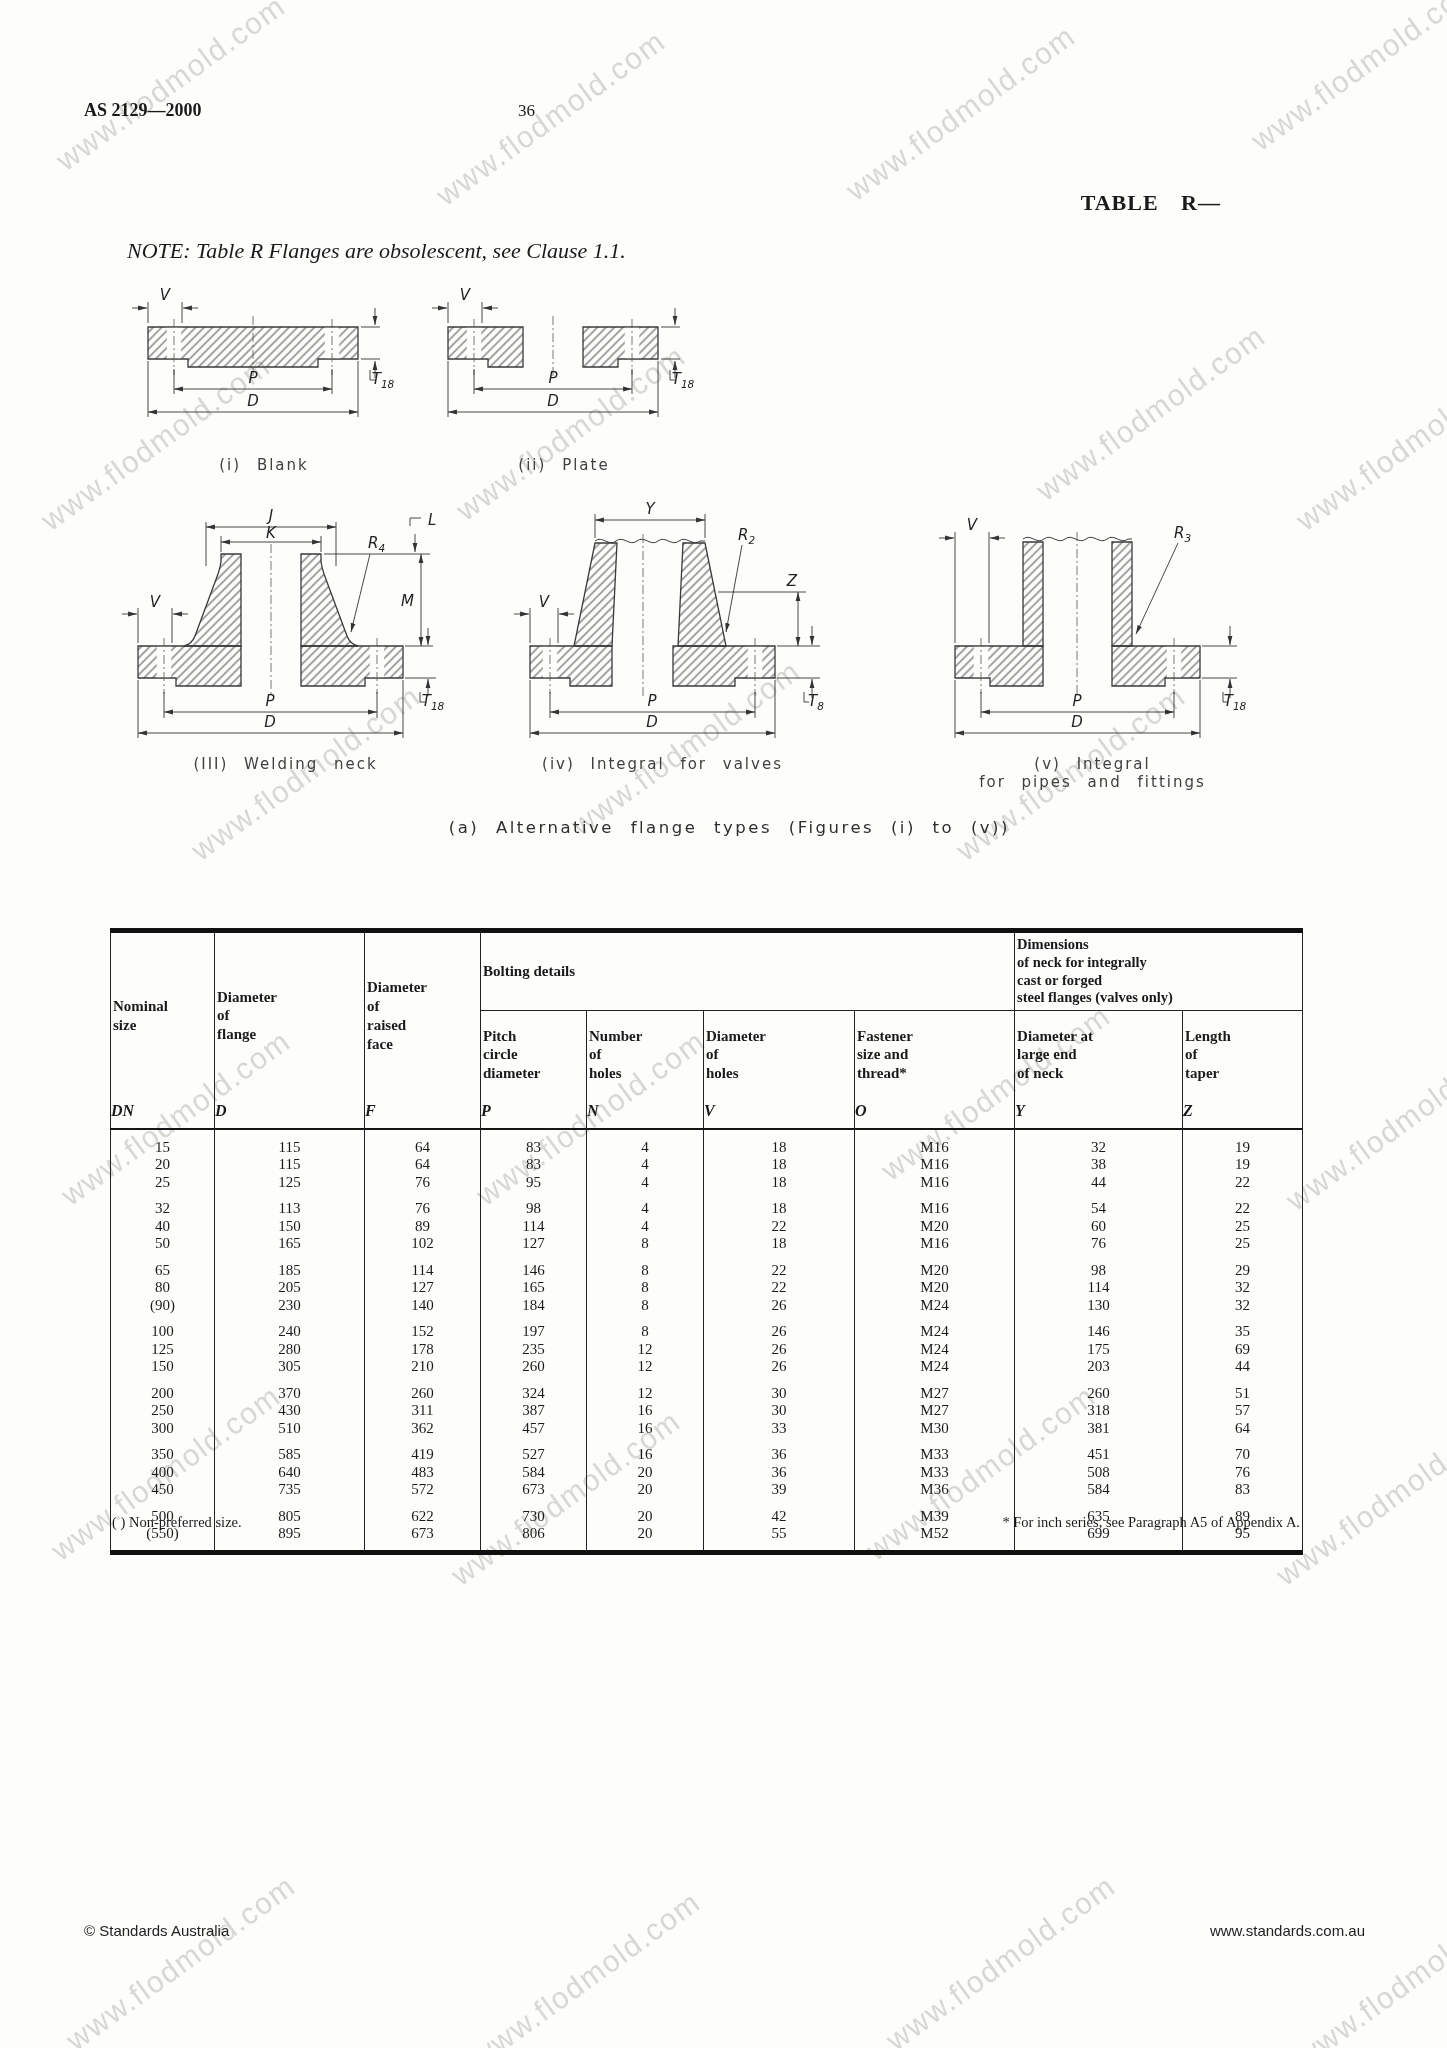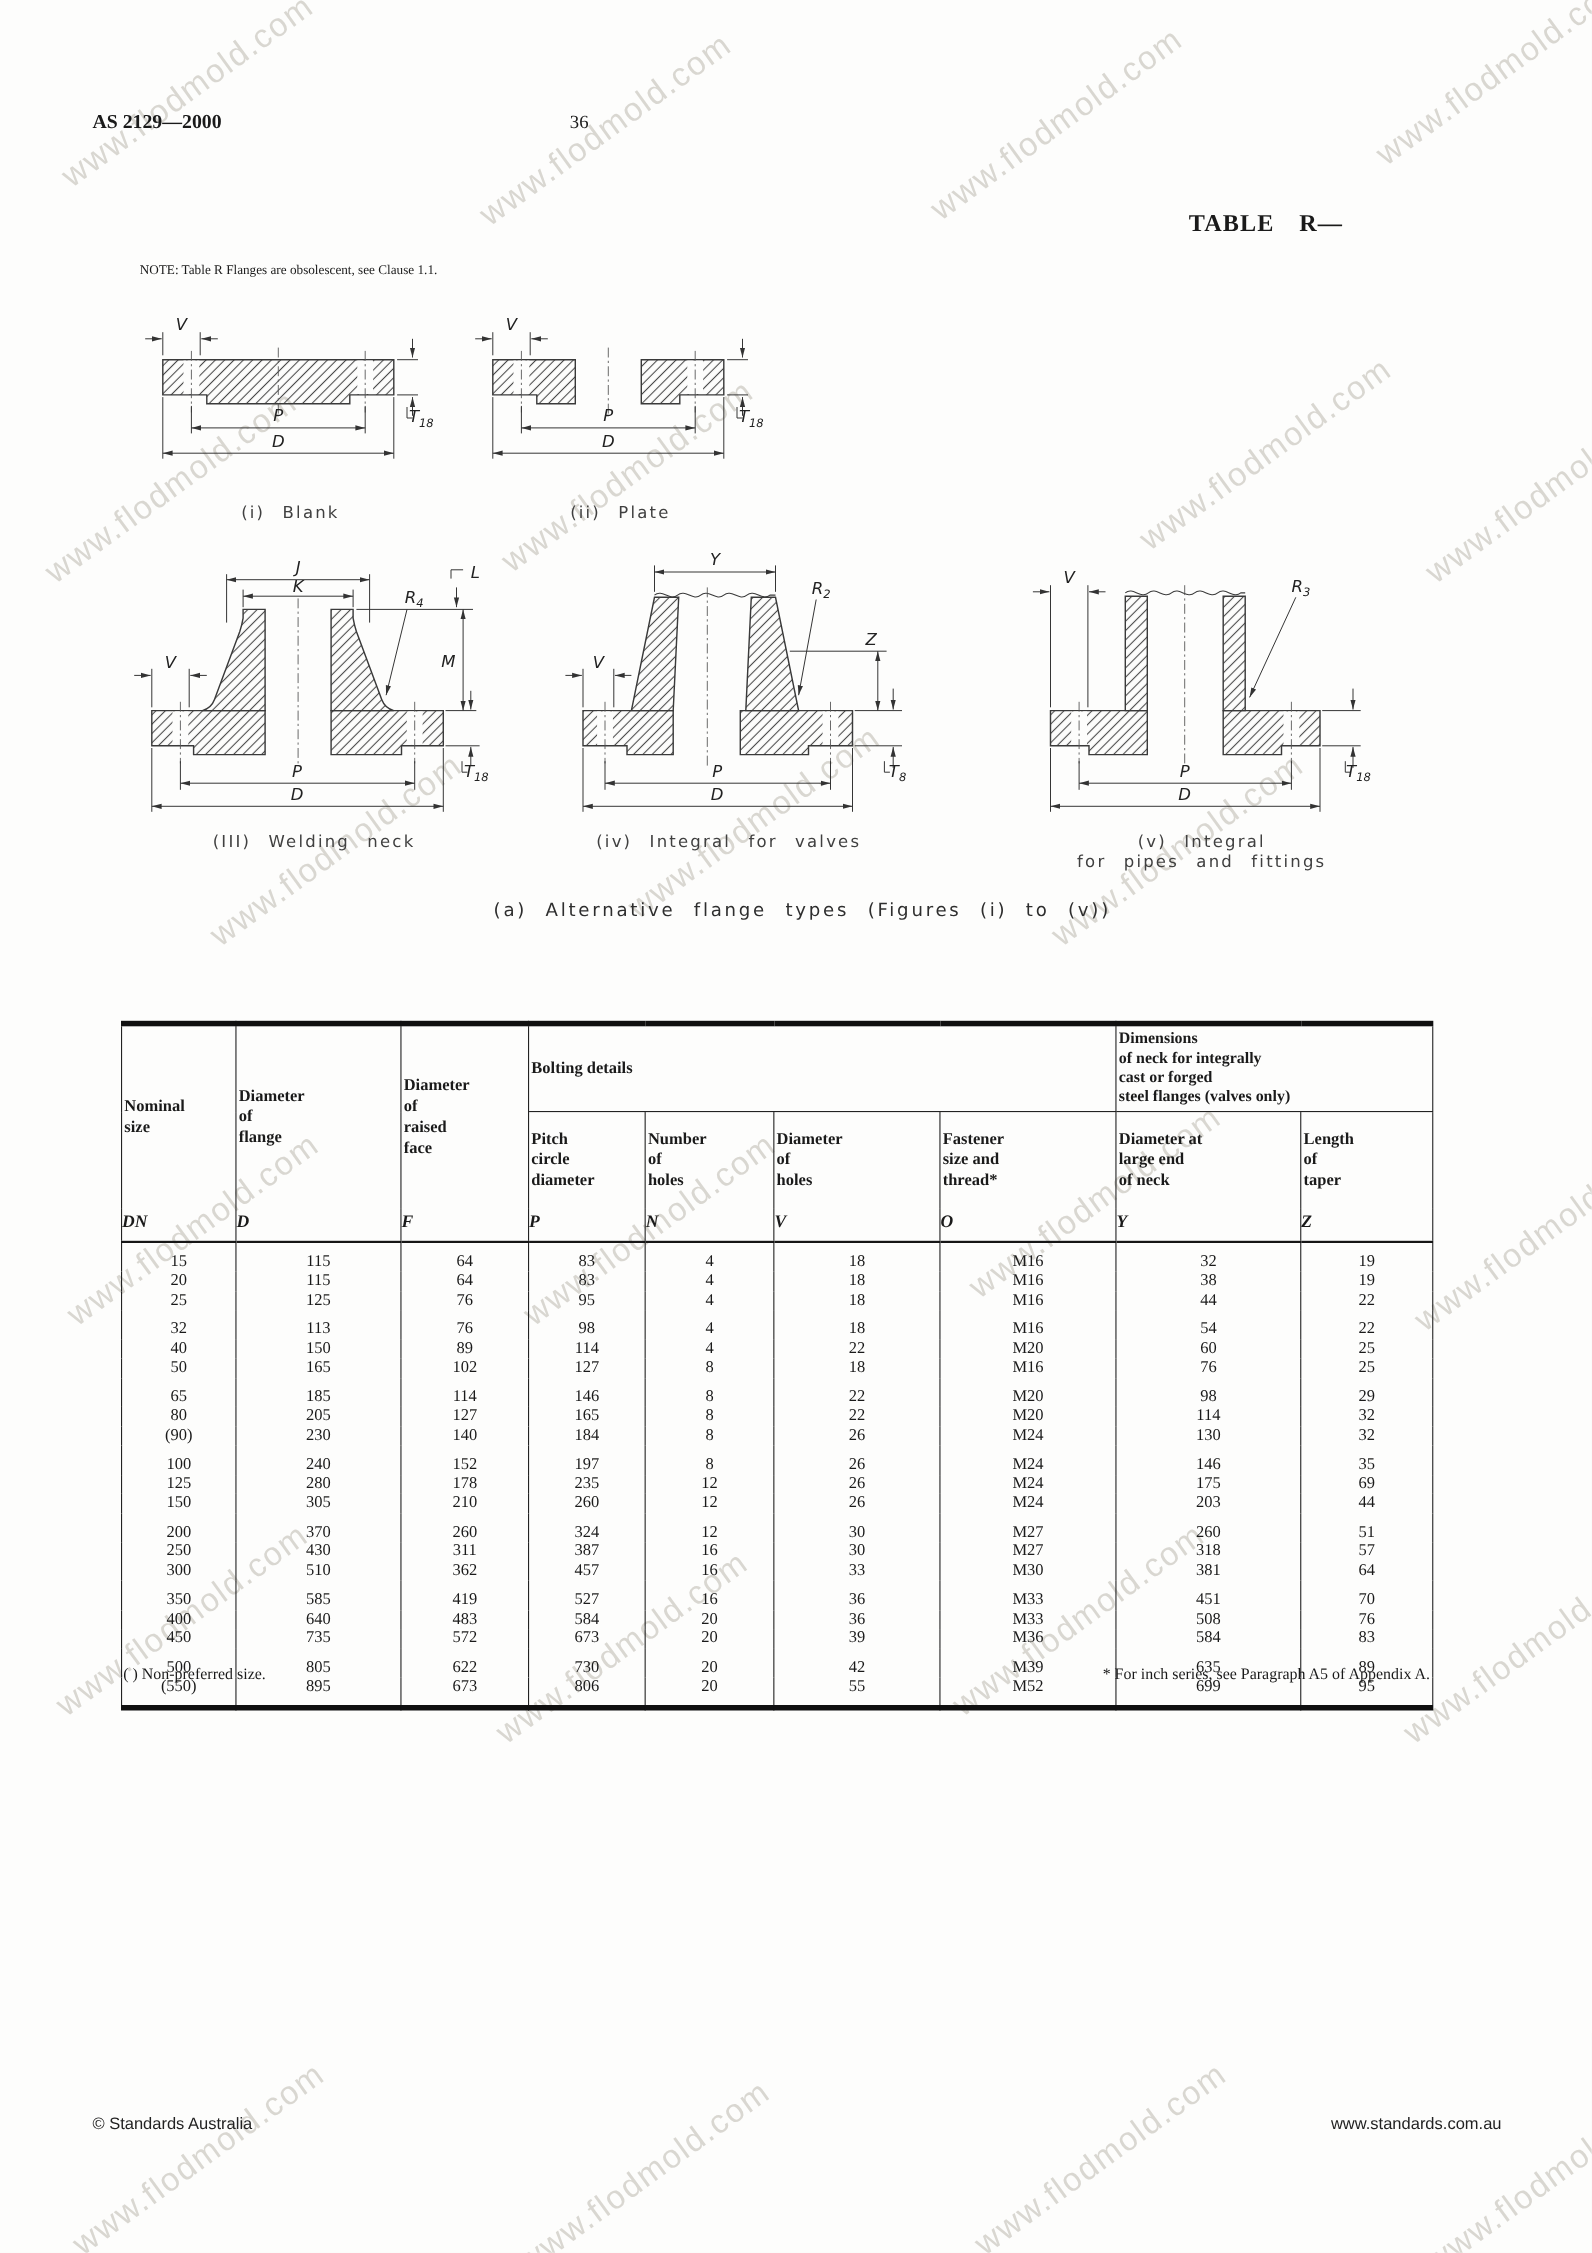--- a/index.html
+++ b/index.html
@@ -9,21 +9,21 @@
   
   #wm-layer{position:absolute;inset:0;z-index:1;pointer-events:none;}
   .wm{position:absolute;font-family:"Liberation Sans",sans-serif;font-size:30px;letter-spacing:1.5px;
       color:rgba(167,161,150,0.42);white-space:nowrap;transform:rotate(-36deg);transform-origin:0 0;}
   
   #content{position:absolute;inset:0;z-index:2;padding-left:12px;}
   .abs{position:absolute;}
   .docref{font-weight:bold;font-size:18px;}
   .pgnum{font-size:17px;}
   .tbltitle{font-weight:bold;font-size:22px;letter-spacing:1px;word-spacing:16px;margin-left:32px;}
-  .note{font-size:12px;}
+  .note{font-size:22px;font-style:italic;}
   
   .fig{position:absolute;}
   .figcap{margin-top:5px;text-align:center;font-family:"DejaVu Sans",sans-serif;font-size:15px;
           color:#404040;letter-spacing:2px;word-spacing:9px;white-space:nowrap;}
   .seccap{position:absolute;text-align:right;font-family:"DejaVu Sans",sans-serif;font-size:16.5px;
           color:#2e2e2e;letter-spacing:2.5px;word-spacing:9px;}
   svg .ln{stroke:#3a3a3a;stroke-width:1.3;}
   svg .dl{stroke:#333;stroke-width:0.9;fill:none;}
   svg .cl{stroke:#555;stroke-width:0.8;fill:none;stroke-dasharray:9 3 2 3;}
   svg .wv{stroke:#3a3a3a;stroke-width:1;fill:none;}

